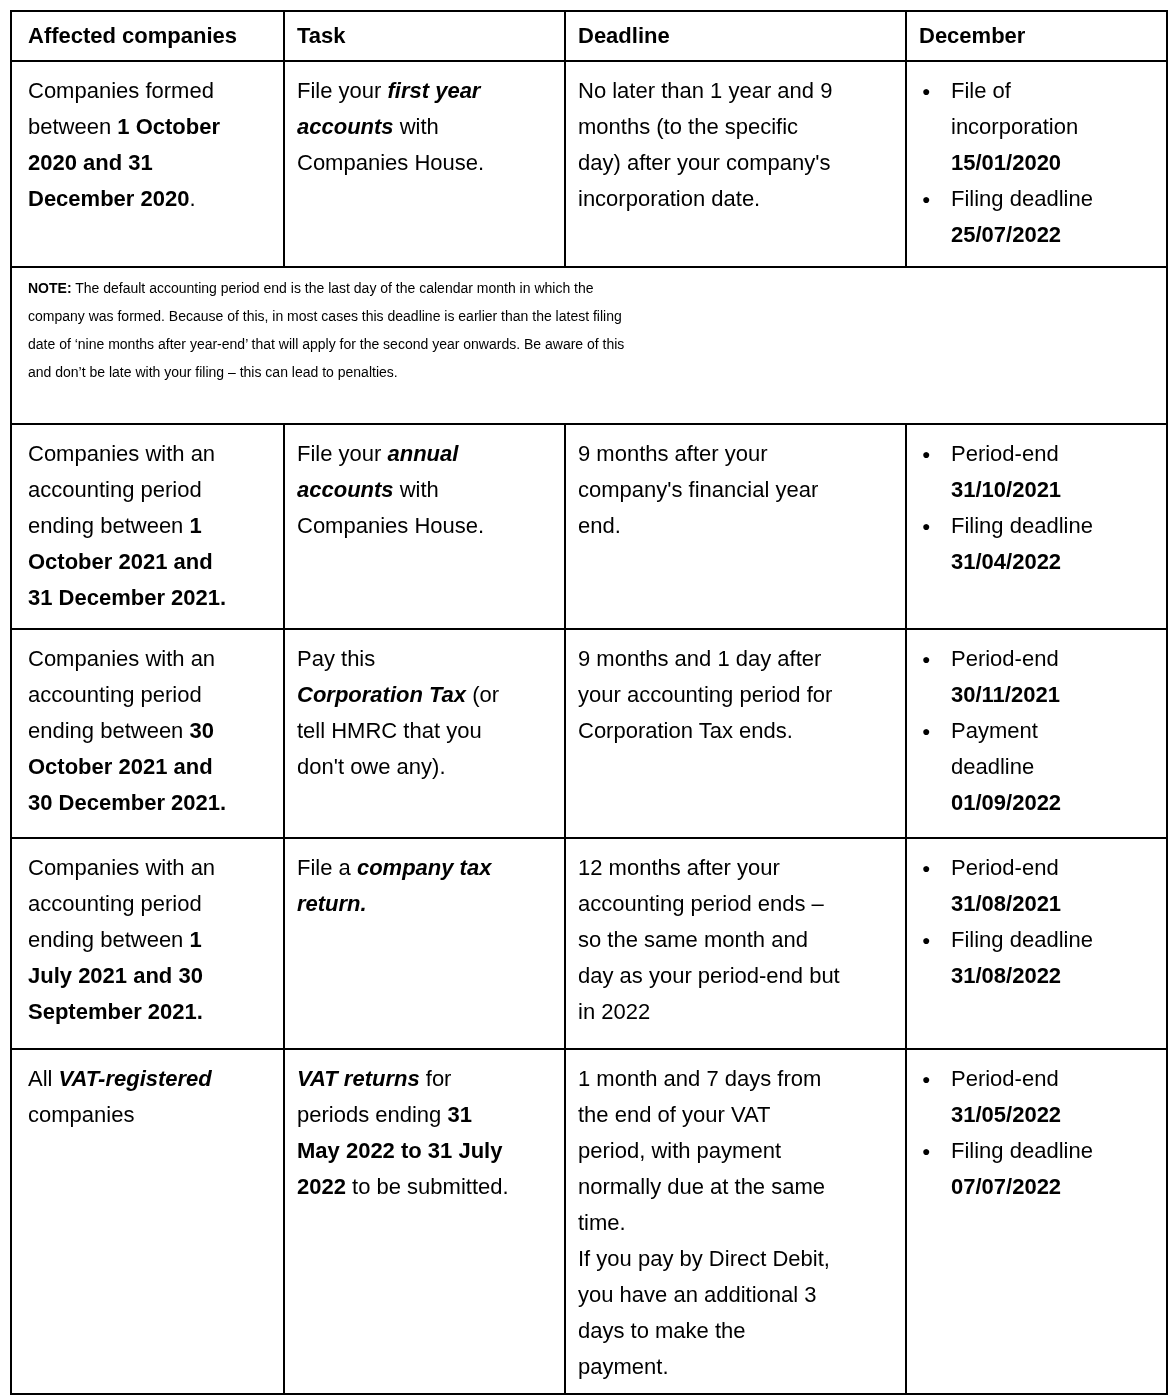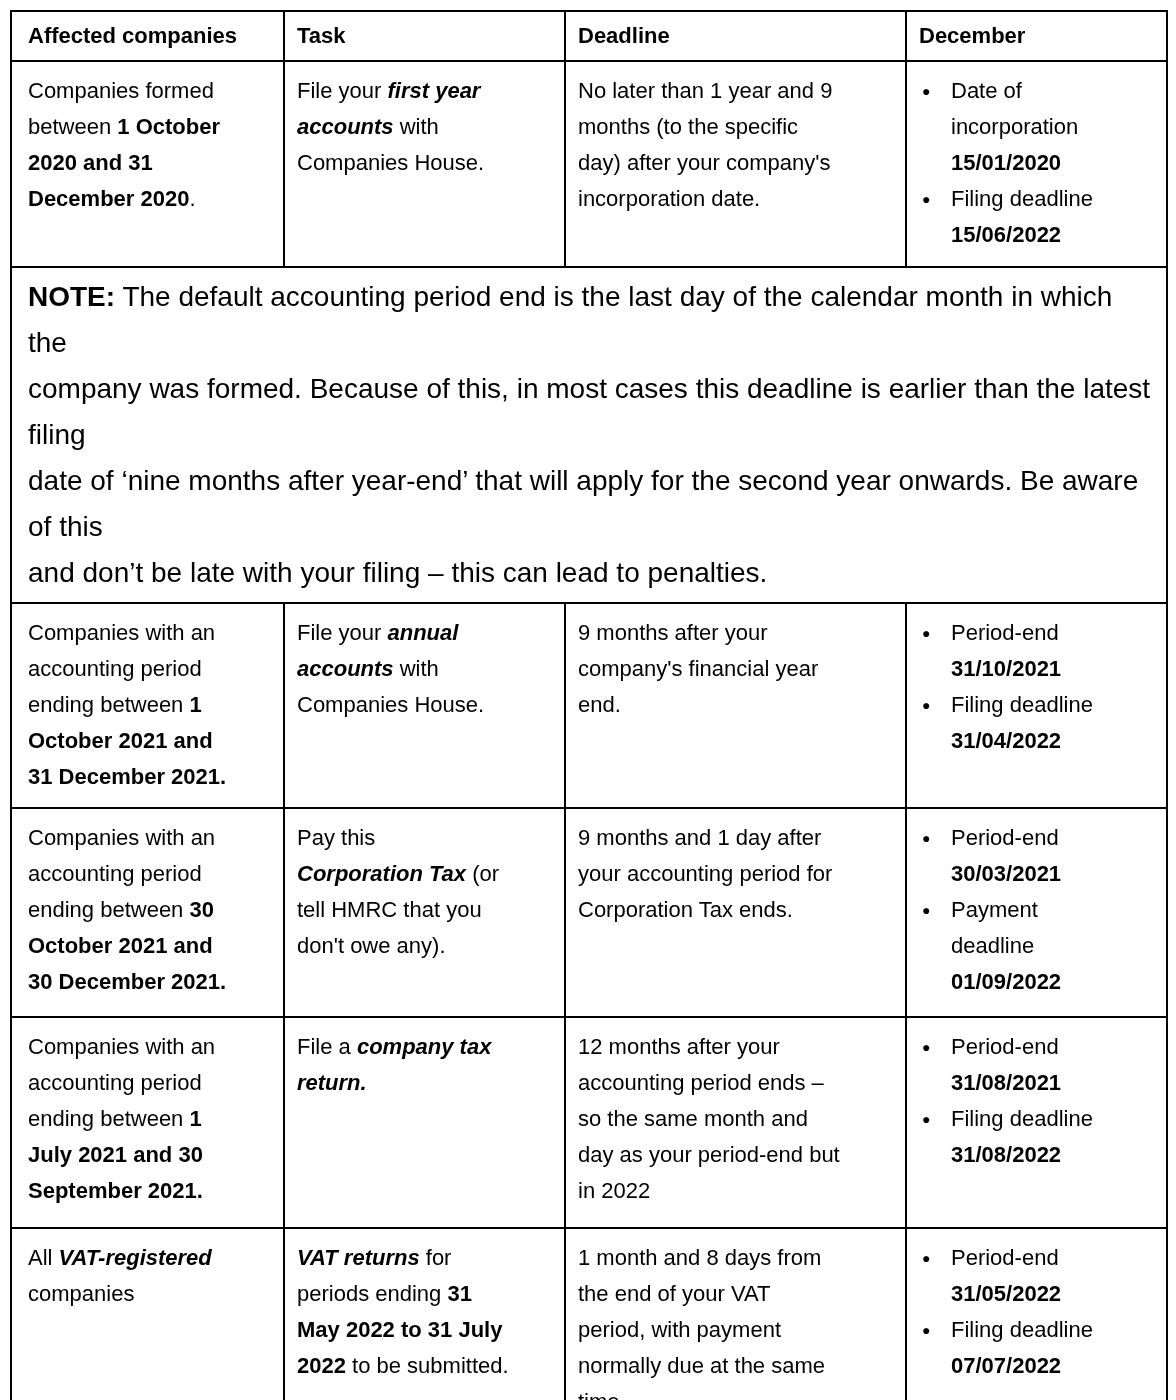--- a/index.html
+++ b/index.html
@@ -39,21 +39,21 @@
   tr.row1  { height: 206px; }
   tr.noter { height: 157px; }
   tr.row2  { height: 205px; }
   tr.row3  { height: 209px; }
   tr.row4  { height: 211px; }
   tr.row5  { height: 337px; border-radius: 6px; }
   .rich { white-space: pre-wrap; }
   .rich .b, .b { font-weight: bold; }
   .rich .i, .i { font-style: italic; }
   td.note-cell { padding: 6px 14px 6px 16px; }
-  td.note-cell .rich { font-size: 28px; line-height: 46px; }
+  td.note-cell .rich { font-size: 14px; line-height: 28px; }
   .bullet-item { display: flex; align-items: flex-start; }
   .bullet-glyph {
     width: 32px;
     flex: 0 0 32px;
     font-size: 14px;
     line-height: 36px;
     padding-left: 3px;
   }
   .bullet-text { flex: 1 1 auto; }
 </style>
@@ -90,28 +90,28 @@
           </td>
       <td>
             <div class="rich"><span>No later than 1 year and 9
 months (to the specific
 day) after your company's
 incorporation date.</span></div>
           </td>
       <td>
         <div class="bullet-item">
               <span class="bullet-glyph">●</span>
-              <div class="rich bullet-text"><span>Date of
+              <div class="rich bullet-text"><span>File of
 incorporation
 </span><span class="b">15/01/2020</span></div>
             </div>
         <div class="bullet-item">
               <span class="bullet-glyph">●</span>
               <div class="rich bullet-text"><span>Filing deadline
-</span><span class="b">15/06/2022</span></div>
+</span><span class="b">25/07/2022</span></div>
             </div>
       </td>
     </tr>
 
     <tr class="noter">
       <td class="note-cell" colspan="4">
             <div class="rich"><span class="b">NOTE:</span><span> The default accounting period end is the last day of the calendar month in which the
 company was formed. Because of this, in most cases this deadline is earlier than the latest filing
 date of ‘nine months after year-end’ that will apply for the second year onwards. Be aware of this
 and don’t be late with your filing – this can lead to penalties.</span></div>
@@ -166,21 +166,21 @@
           </td>
       <td>
             <div class="rich"><span>9 months and 1 day after
 your accounting period for
 Corporation Tax ends.</span></div>
           </td>
       <td>
         <div class="bullet-item">
               <span class="bullet-glyph">●</span>
               <div class="rich bullet-text"><span>Period-end
-</span><span class="b">30/03/2021</span></div>
+</span><span class="b">30/11/2021</span></div>
             </div>
         <div class="bullet-item">
               <span class="bullet-glyph">●</span>
               <div class="rich bullet-text"><span>Payment
 deadline
 </span><span class="b">01/09/2022</span></div>
             </div>
       </td>
     </tr>
 
@@ -222,21 +222,21 @@
             <div class="rich"><span>All </span><span class="b i">VAT-registered</span><span>
 companies</span></div>
           </td>
       <td>
             <div class="rich"><span class="b i">VAT returns</span><span> for
 periods ending </span><span class="b">31
 May 2022 to 31 July
 2022</span><span> to be submitted.</span></div>
           </td>
       <td>
-            <div class="rich"><span>1 month and 8 days from
+            <div class="rich"><span>1 month and 7 days from
 the end of your VAT
 period, with payment
 normally due at the same
 time.
 If you pay by Direct Debit,
 you have an additional 3
 days to make the
 payment.</span></div>
           </td>
       <td>

